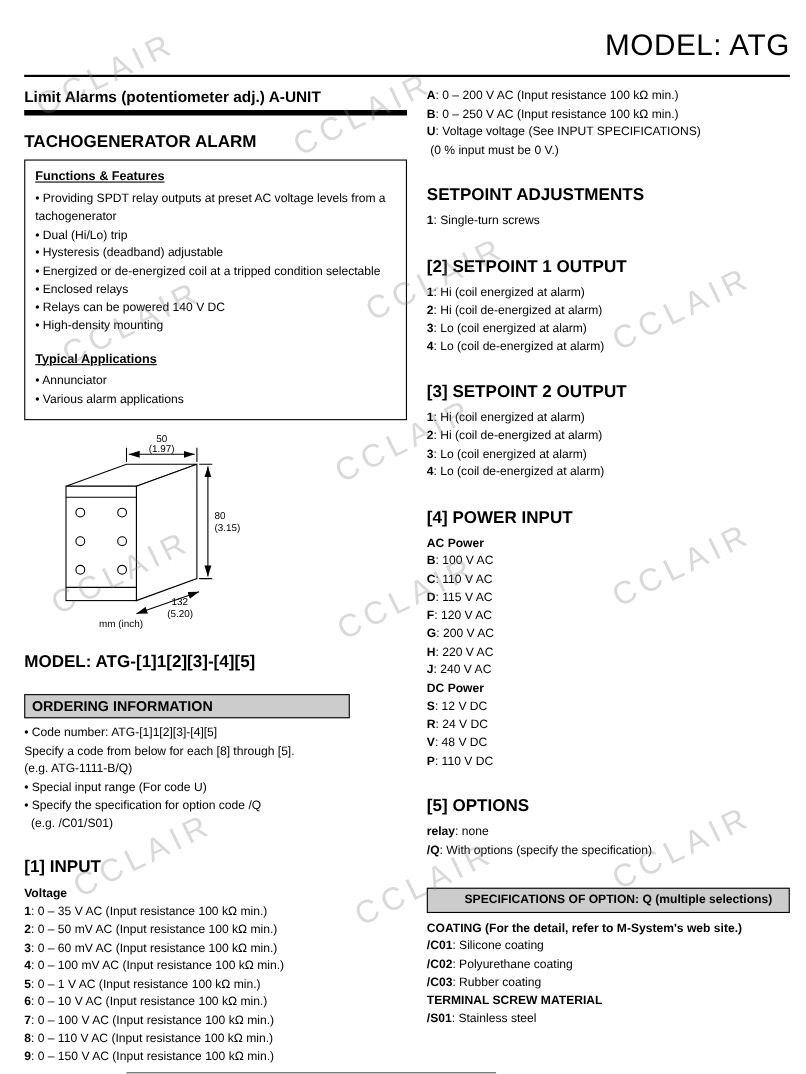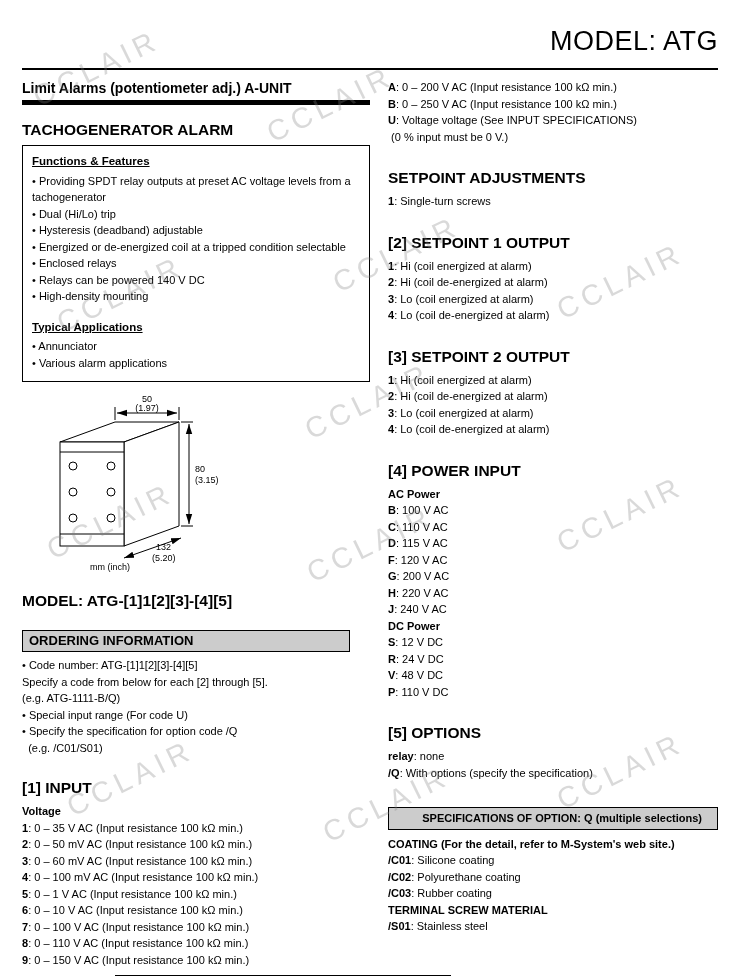--- a/index.html
+++ b/index.html
@@ -22,21 +22,21 @@
 
   .product-line { font-weight:bold; font-size:14px; line-height:18px; }
   .thick-rule { height:5px; background:#000; margin:3px 0 15px; }
   .sec-title { font-size:15.5px; font-weight:bold; line-height:19px; margin-bottom:6px; }
   .feat-box { border:1.5px solid #000; padding:7px 9px 10px; margin-bottom:10px; }
   .grp-title { font-weight:bold; font-size:11.5px; text-decoration:underline; margin-bottom:3px; }
   .grp-title.apps { margin-top:14px; }
   .diagram { margin:4px 0 4px 18px; }
   .model-code { margin:14px 0 20px; }
   .gray-box { background:#ccc; border:1.5px solid #000; font-weight:bold; }
-  .ord-title { font-size:13px; padding:2px 6px; width:328px; margin-bottom:5px; }
+  .ord-title { font-size:13px; padding:2px 6px; width:296px; margin-bottom:5px; }
   .pre { white-space:pre-wrap; }
   .input-head { margin-top:22px; }
   .grp-label { font-weight:bold; }
   .row .c { font-weight:bold; }
   .sect { margin-top:23px; }
   .spec-box { font-size:11px; padding:2px 15px; margin:26px 0 6px;text-align:right; }
   .footer-bar { position:absolute; left:115px; top:962px; width:336px; height:14px; background:#000; z-index:1; }
   svg text { font-family:"Liberation Sans", sans-serif; }
 </style>
 </head>
@@ -113,21 +113,21 @@
           </g>
         </svg>
       </div>
 
       <div class="sec-title model-code">MODEL: ATG-[1]1[2][3]-[4][5]</div>
 
       <div class="gray-box ord-title">ORDERING INFORMATION</div>
       <div>
 
       <div class="line pre">• Code number: ATG-[1]1[2][3]-[4][5]</div>
-          <div class="line pre">Specify a code from below for each [2] through [5].</div>
+          <div class="line pre">Specify a code from below for each [8] through [5].</div>
           <div class="line pre">(e.g. ATG-1111-B/Q)</div>
           <div class="line pre">• Special input range (For code U)</div>
           <div class="line pre">• Specify the specification for option code /Q</div>
           <div class="line pre">  (e.g. /C01/S01)</div>
         </div>
 
       <div class="sec-title input-head">[1] INPUT</div>
       <div class="grp-label">Voltage</div>
       <div>
 

